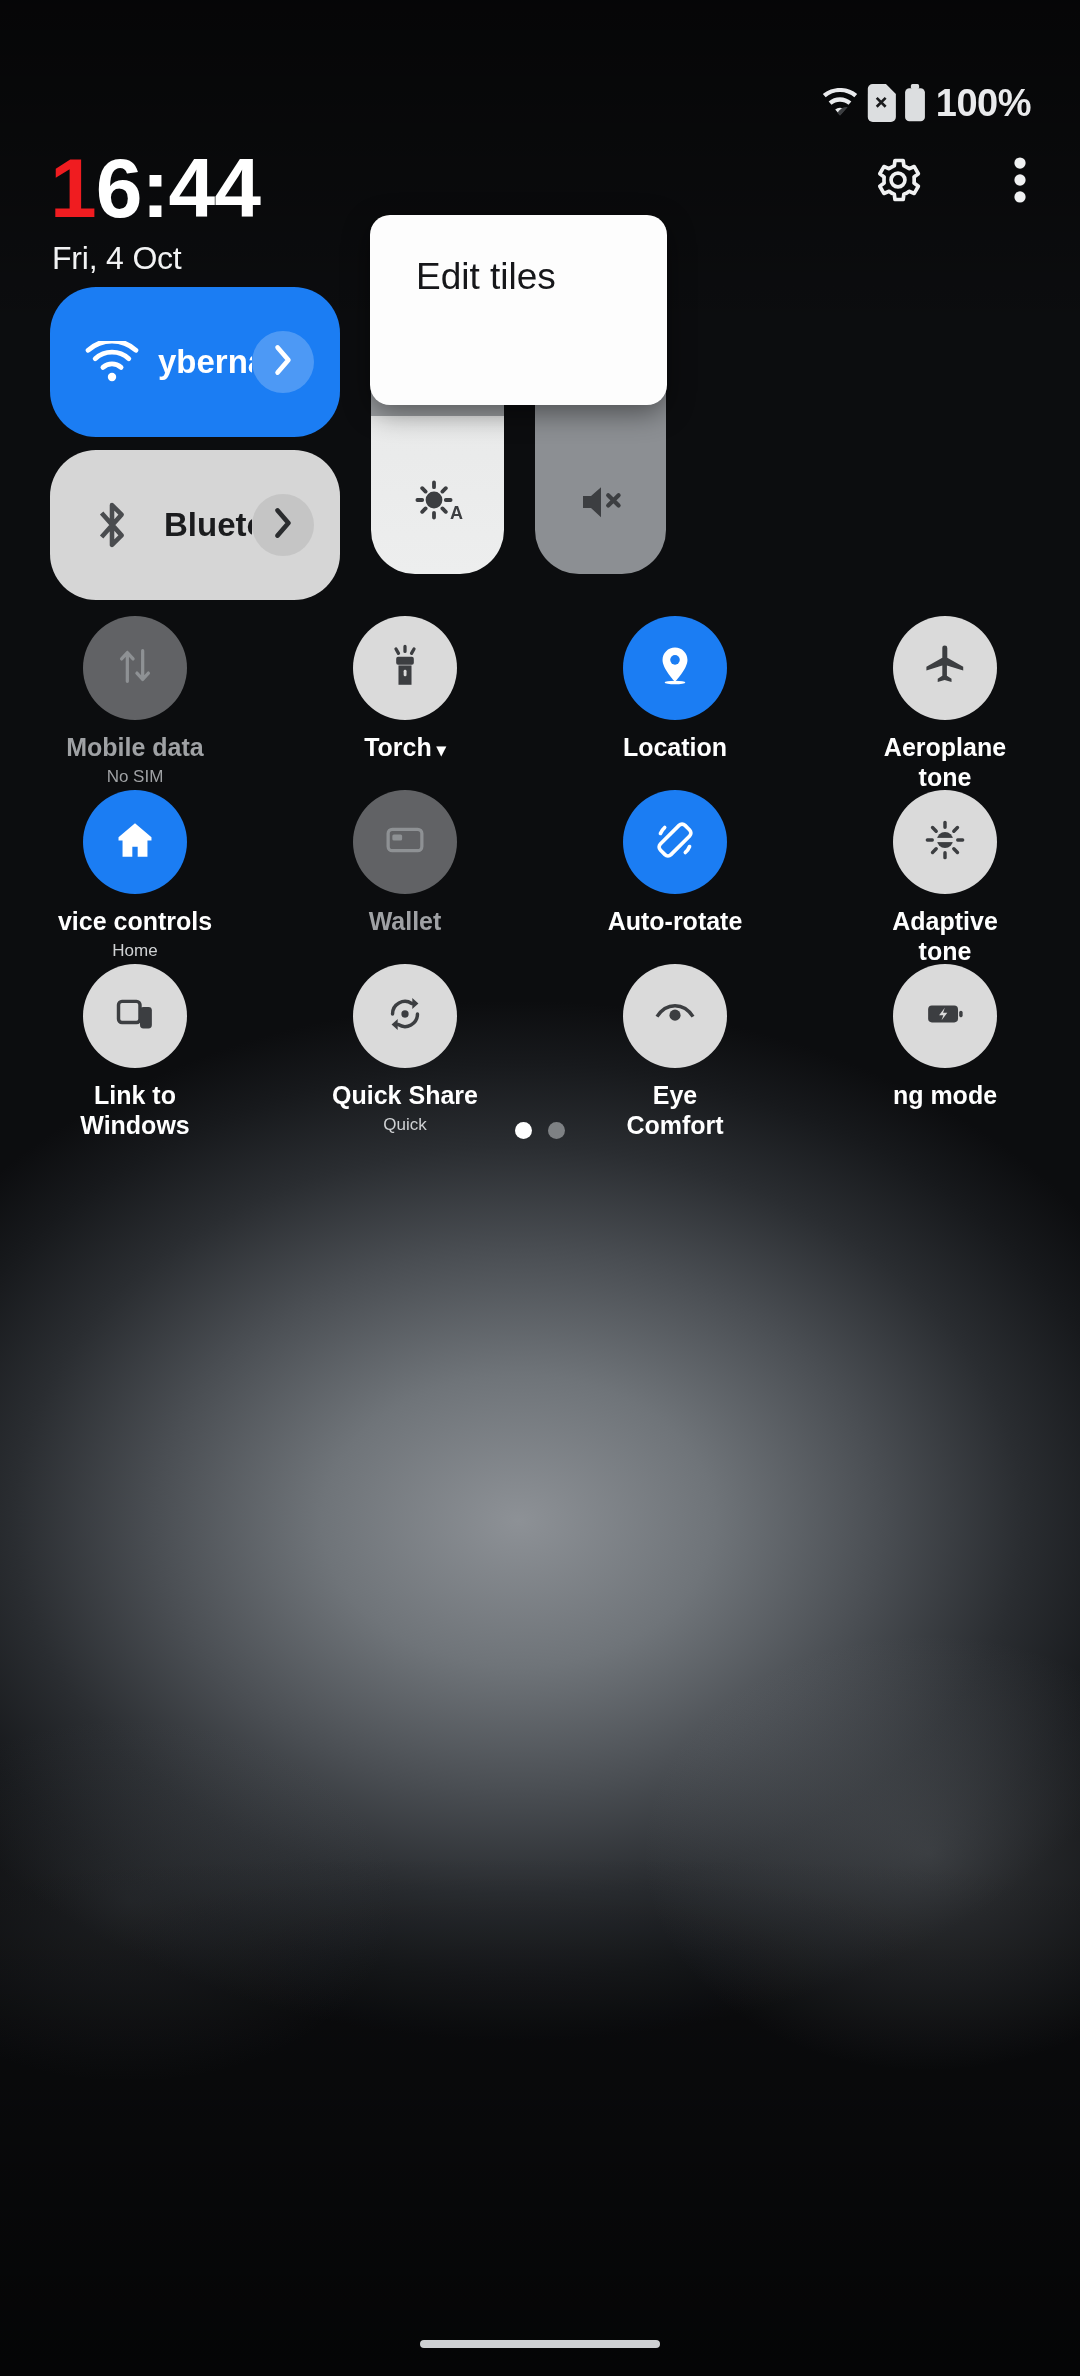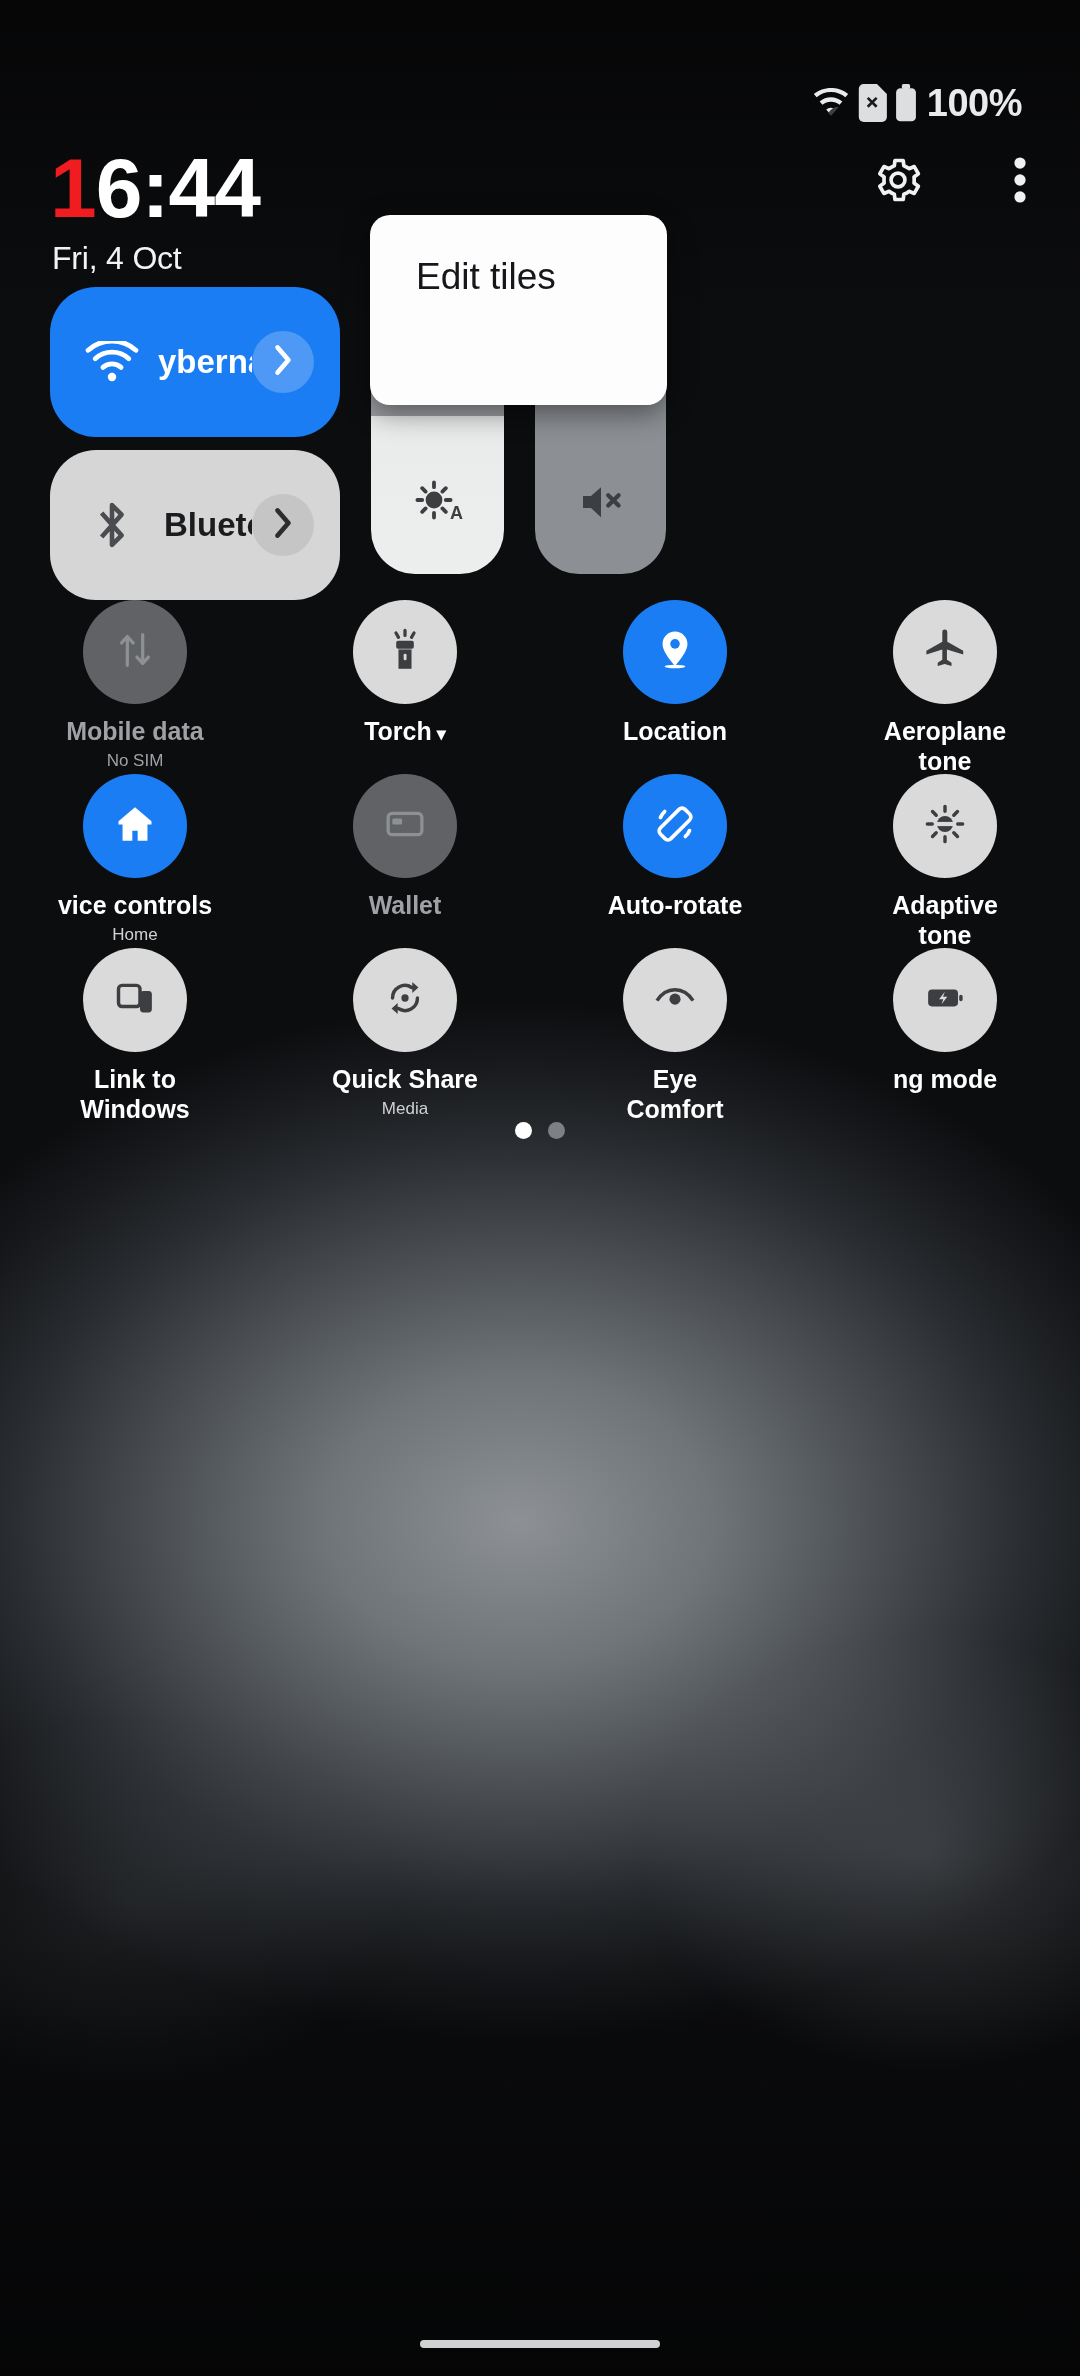--- a/index.html
+++ b/index.html
@@ -23,21 +23,21 @@
       radial-gradient(ellipse 420px 320px at 86% 78%, rgba(150,156,162,.28), rgba(0,0,0,0) 68%),
       radial-gradient(ellipse 380px 260px at 12% 80%, rgba(120,126,132,.16), rgba(0,0,0,0) 70%),
       linear-gradient(180deg, rgba(0,0,0,.55) 0%, rgba(0,0,0,0) 14%),
       linear-gradient(0deg, rgba(0,0,0,.62) 0%, rgba(0,0,0,0) 22%);
   }
 
   #screen { position:absolute; inset:0; }
 
   
   #statusbar{
-    position:absolute; top:78px; left:0; right:18px; height:50px;
+    position:absolute; top:78px; left:0; right:9px; height:50px;
     display:flex; align-items:center; justify-content:flex-end;
     padding-right:40px; gap:6px;
   }
   .sb-icon{ display:flex; align-items:center; }
   #battery-pct{
     color:#e9eaec; font-size:38px; font-weight:700; letter-spacing:-.5px;
     margin-left:2px;
   }
 
   
@@ -106,21 +106,21 @@
   }
   .popup-item + .popup-item{ margin-top:26px; }
 
   
   #grid{
     position:absolute; left:0; top:600px; width:1080px;
     display:grid; grid-template-columns:repeat(4,1fr); row-gap:0;
   }
   .qtile{
     display:flex; flex-direction:column; align-items:center;
-    padding-top:0; height:174px;
+    padding-top:16px; height:174px;
   }
   .qcircle{
     width:104px; height:104px; border-radius:50%;
     display:flex; align-items:center; justify-content:center;
     flex:0 0 auto;
   }
   .qcircle.on{ background:#1b7df3; }
   .qcircle.off{ background:#dadada; }
   .qcircle.dim{ background:rgba(168,170,173,.55); }
   .qlabel{
@@ -394,21 +394,21 @@
         <span>
           <svg width="46" height="46" viewBox="0 0 24 24">
             <path fill="none" stroke="#3c3e41" stroke-width="1.8" stroke-linecap="round" d="M18.5 12a6.5 6.5 0 0 1-10 5.5M5.5 12a6.5 6.5 0 0 1 10-5.5"></path>
             <path fill="#3c3e41" d="M15.8 3.6l3.2 2.9-3.2 2.9z"></path>
             <path fill="#3c3e41" d="M8.2 20.4L5 17.5l3.2-2.9z"></path>
             <circle cx="12" cy="12" r="1.9" fill="#3c3e41"></circle>
           </svg>
         </span>
       </div>
       <div class="qlabel">Quick Share</div>
-      <div class="qsub">Media</div>
+      <div class="qsub">Quick</div>
     </div>
 
     <div class="qtile">
       <div class="qcircle off">
         <span>
           <svg width="46" height="46" viewBox="0 0 24 24">
             <path fill="none" stroke="#3c3e41" stroke-width="1.8" stroke-linejoin="round" d="M2.6 13.4C5 9.6 8.4 7.7 12 7.7s7 1.9 9.4 5.7"></path>
             <circle cx="12" cy="12.6" r="2.9" fill="#3c3e41"></circle>
           </svg>
         </span>

